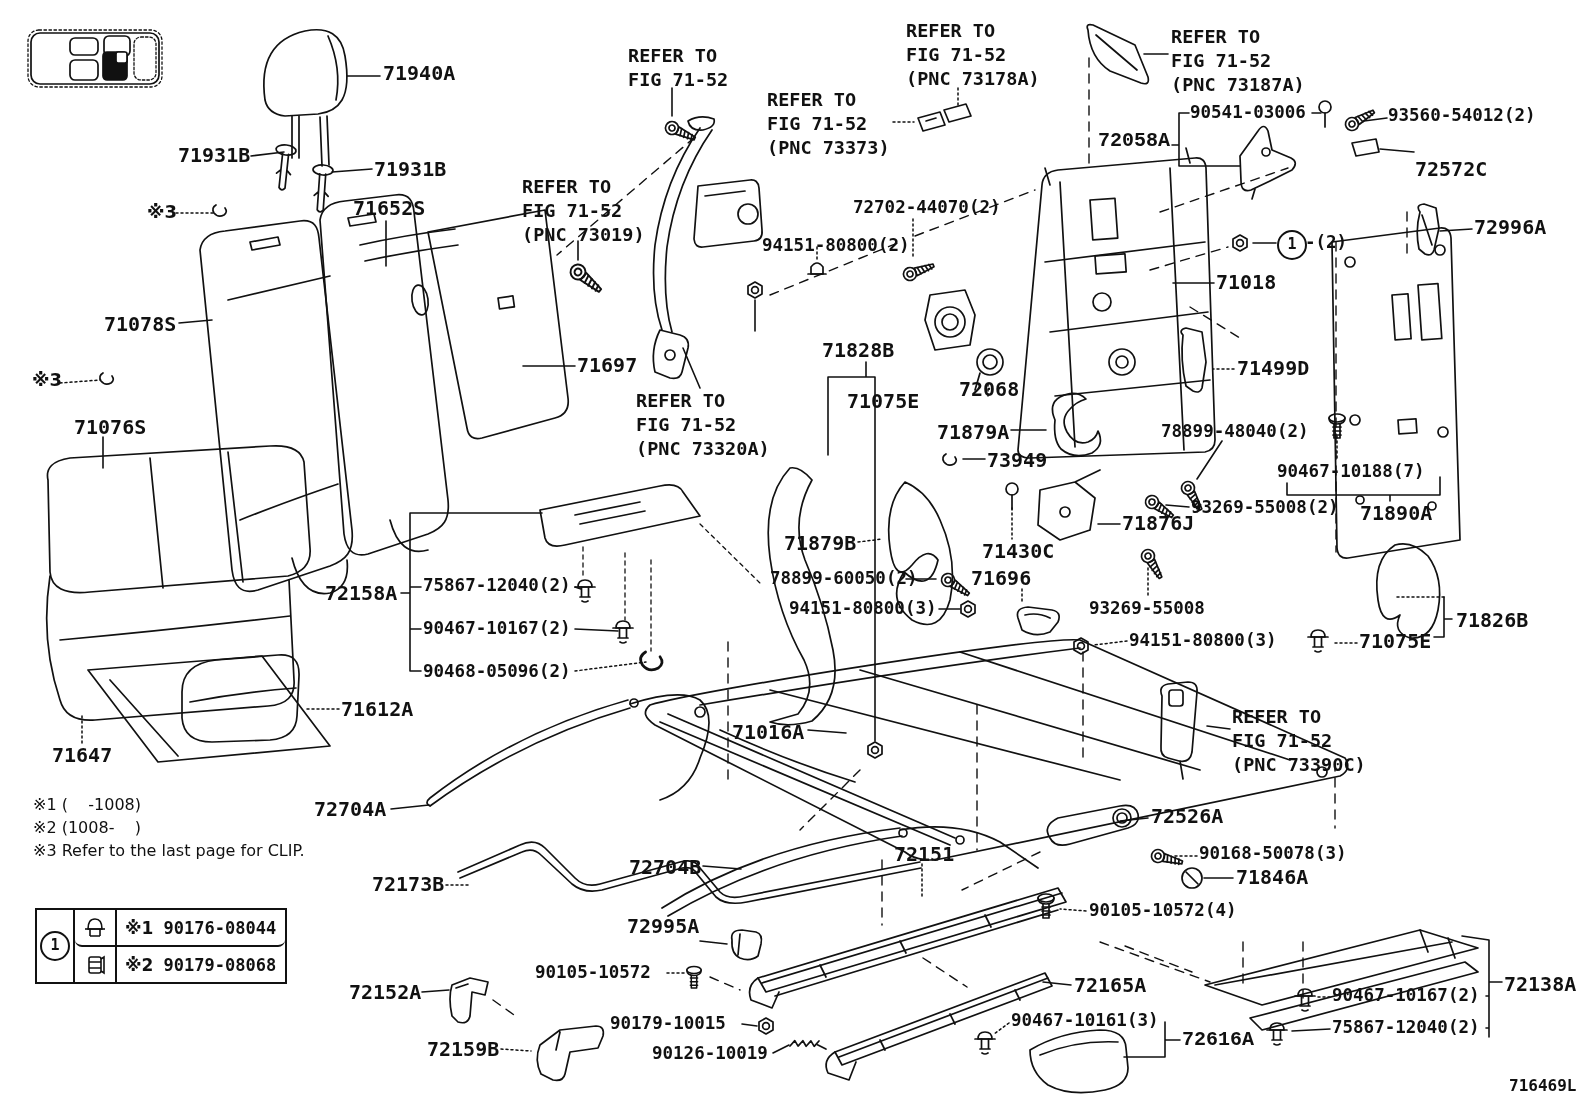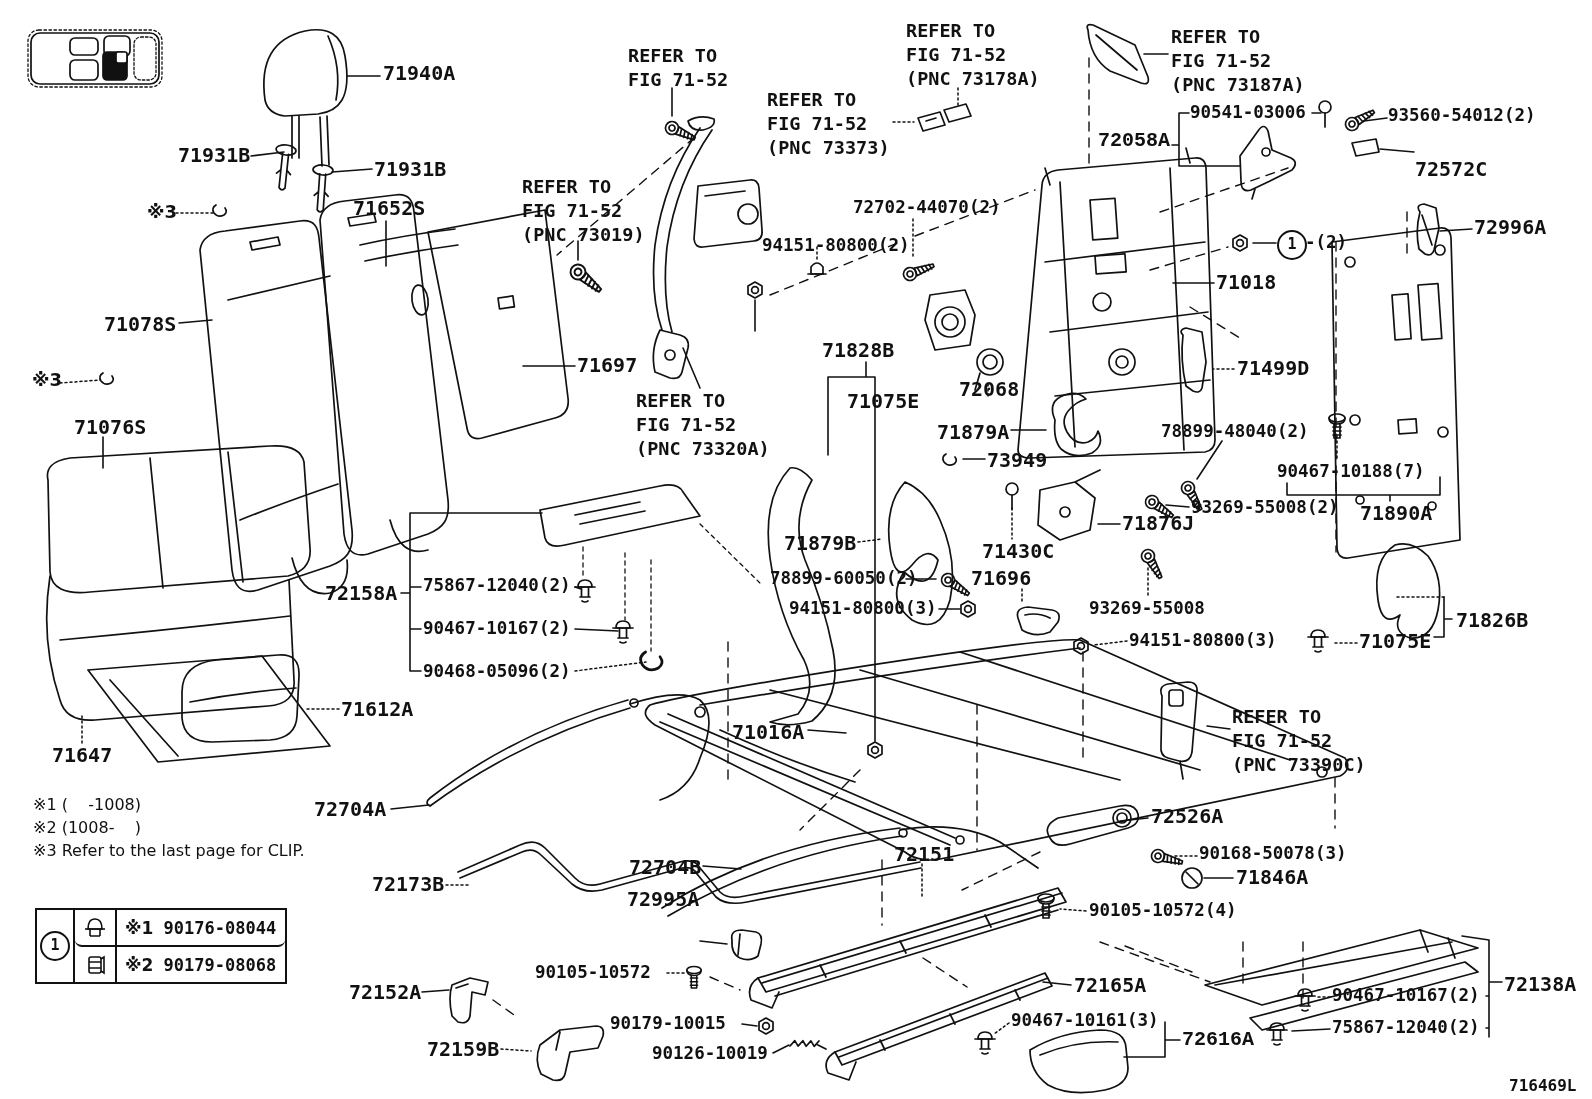--- a/index.html
+++ b/index.html
@@ -409,21 +409,21 @@
       <div class="lbl note" style="left: 33px; top: 819px;"><div>※2 (1008-    )</div></div>
       <div class="lbl note" style="left: 33px; top: 842px;"><div>※3 Refer to the last page for CLIP.</div></div>
       <div class="lbl big" style="left: 314px; top: 798px;"><div>72704A</div></div>
       <div class="lbl big" style="left: 629px; top: 856px;"><div>72704B</div></div>
       <div class="lbl big" style="left: 372px; top: 873px;"><div>72173B</div></div>
       <div class="lbl big" style="left: 894px; top: 843px;"><div>72151</div></div>
       <div class="lbl big" style="left: 1151px; top: 805px;"><div>72526A</div></div>
       <div class="lbl small" style="left: 1199px; top: 844px;"><div>90168-50078(3)</div></div>
       <div class="lbl big" style="left: 1236px; top: 866px;"><div>71846A</div></div>
       <div class="lbl small" style="left: 1089px; top: 901px;"><div>90105-10572(4)</div></div>
-      <div class="lbl big" style="left: 627px; top: 888px;"><div>72995A</div></div>
+      <div class="lbl big" style="left: 627px; top: 915px;"><div>72995A</div></div>
       <div class="lbl small" style="left: 535px; top: 963px;"><div>90105-10572</div></div>
       <div class="lbl big" style="left: 349px; top: 981px;"><div>72152A</div></div>
       <div class="lbl small" style="left: 610px; top: 1014px;"><div>90179-10015</div></div>
       <div class="lbl big" style="left: 427px; top: 1038px;"><div>72159B</div></div>
       <div class="lbl small" style="left: 652px; top: 1044px;"><div>90126-10019</div></div>
       <div class="lbl big" style="left: 1074px; top: 974px;"><div>72165A</div></div>
       <div class="lbl small" style="left: 1011px; top: 1011px;"><div>90467-10161(3)</div></div>
       <div class="lbl big" style="left: 1182px; top: 1029px; font-family: Liberation Mono, monospace;"><div>72616A</div></div>
       <div class="lbl small" style="left: 1332px; top: 986px;"><div>90467-10167(2)</div></div>
       <div class="lbl small" style="left: 1332px; top: 1018px;"><div>75867-12040(2)</div></div>

